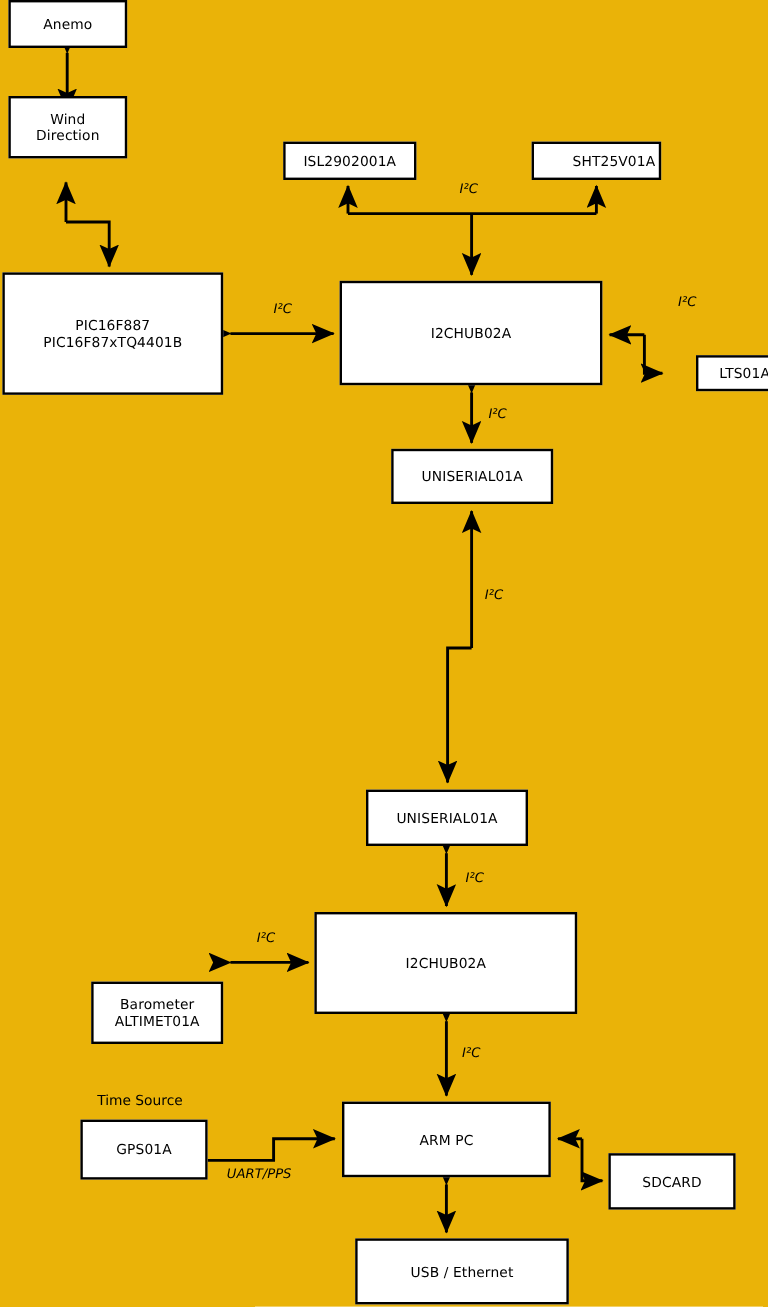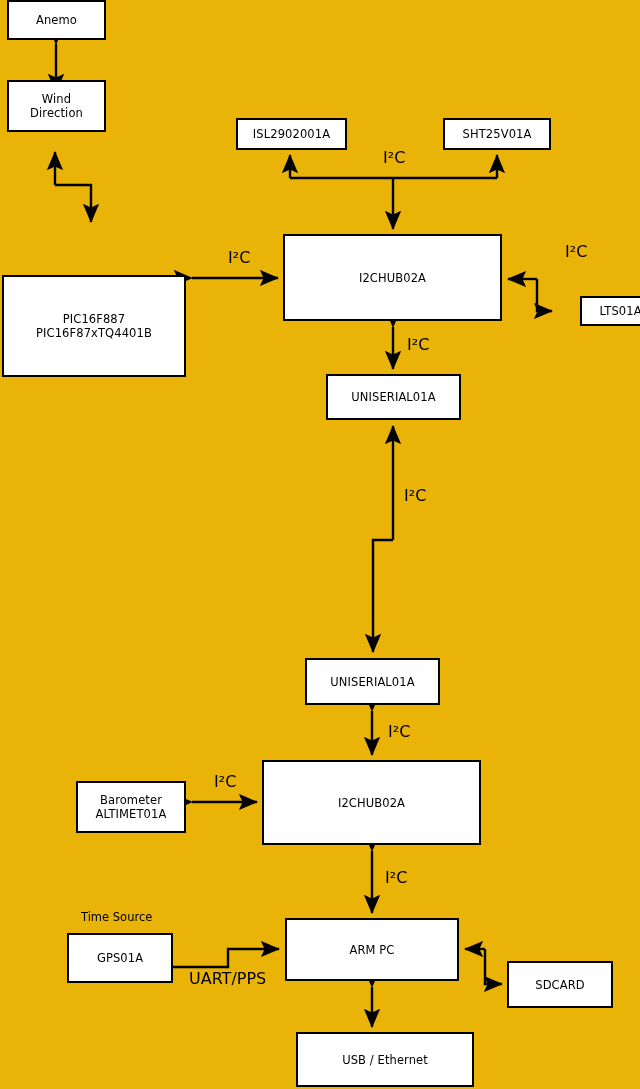--- a/index.html
+++ b/index.html
@@ -38,24 +38,25 @@
     color: #000000;
     letter-spacing: 0.1px;
   }
   .node .node-label {
     display: block;
     white-space: pre-line;
     padding: 0 3px;
   }
   .wire-label {
     position: absolute;
-    font-size: 16px;
+    font-size: 11px;
     line-height: 13px;
     color: #000000;
     white-space: nowrap;
+    font-style: italic;
   }
   .free-label {
     position: absolute;
     font-size: 11.5px;
     line-height: 14px;
     color: #000000;
     white-space: nowrap;
   }
 </style>
 </head>
@@ -106,50 +107,50 @@
 
   <div class="node" style="left:7px; top:0px; width:99px; height:40px;">
     <span class="node-label">Anemo</span>
   </div>
 
   <div class="node" style="left:7px; top:80px; width:99px; height:52px;">
     <span class="node-label">Wind
 Direction</span>
   </div>
 
-  <div class="node" style="left:2px; top:227px; width:184px; height:102px;margin-top:48px;">
+  <div class="node" style="left:2px; top:227px; width:184px; height:102px;">
     <span class="node-label">PIC16F887
 PIC16F87xTQ4401B</span>
   </div>
 
   <div class="node" style="left:236px; top:118px; width:111px; height:32px;">
     <span class="node-label">ISL2902001A</span>
   </div>
 
-  <div class="node" style="left:443px; top:118px; width:108px; height:32px;">
+  <div class="node" style="left:443px; top:118px; width:108px; height:32px;justify-content:flex-end;">
     <span class="node-label">SHT25V01A</span>
   </div>
 
   <div class="node" style="left:283px; top:234px; width:219px; height:87px;">
     <span class="node-label">I2CHUB02A</span>
   </div>
 
   <div class="node" style="left:580px; top:296px; width:81px; height:30px;">
     <span class="node-label">LTS01A</span>
   </div>
 
   <div class="node" style="left:326px; top:374px; width:135px; height:46px;">
     <span class="node-label">UNISERIAL01A</span>
   </div>
 
   <div class="node" style="left:305px; top:658px; width:135px; height:47px;">
     <span class="node-label">UNISERIAL01A</span>
   </div>
 
-  <div class="node" style="left:76px; top:781px; width:110px; height:52px;">
+  <div class="node" style="left:76px; top:818px; width:110px; height:52px;">
     <span class="node-label">Barometer
 ALTIMET01A</span>
   </div>
 
   <div class="node" style="left:262px; top:760px; width:219px; height:85px;">
     <span class="node-label">I2CHUB02A</span>
   </div>
 
   <div class="node" style="left:67px; top:933px; width:106px; height:50px;justify-content:center;">
     <span class="node-label">GPS01A</span>

